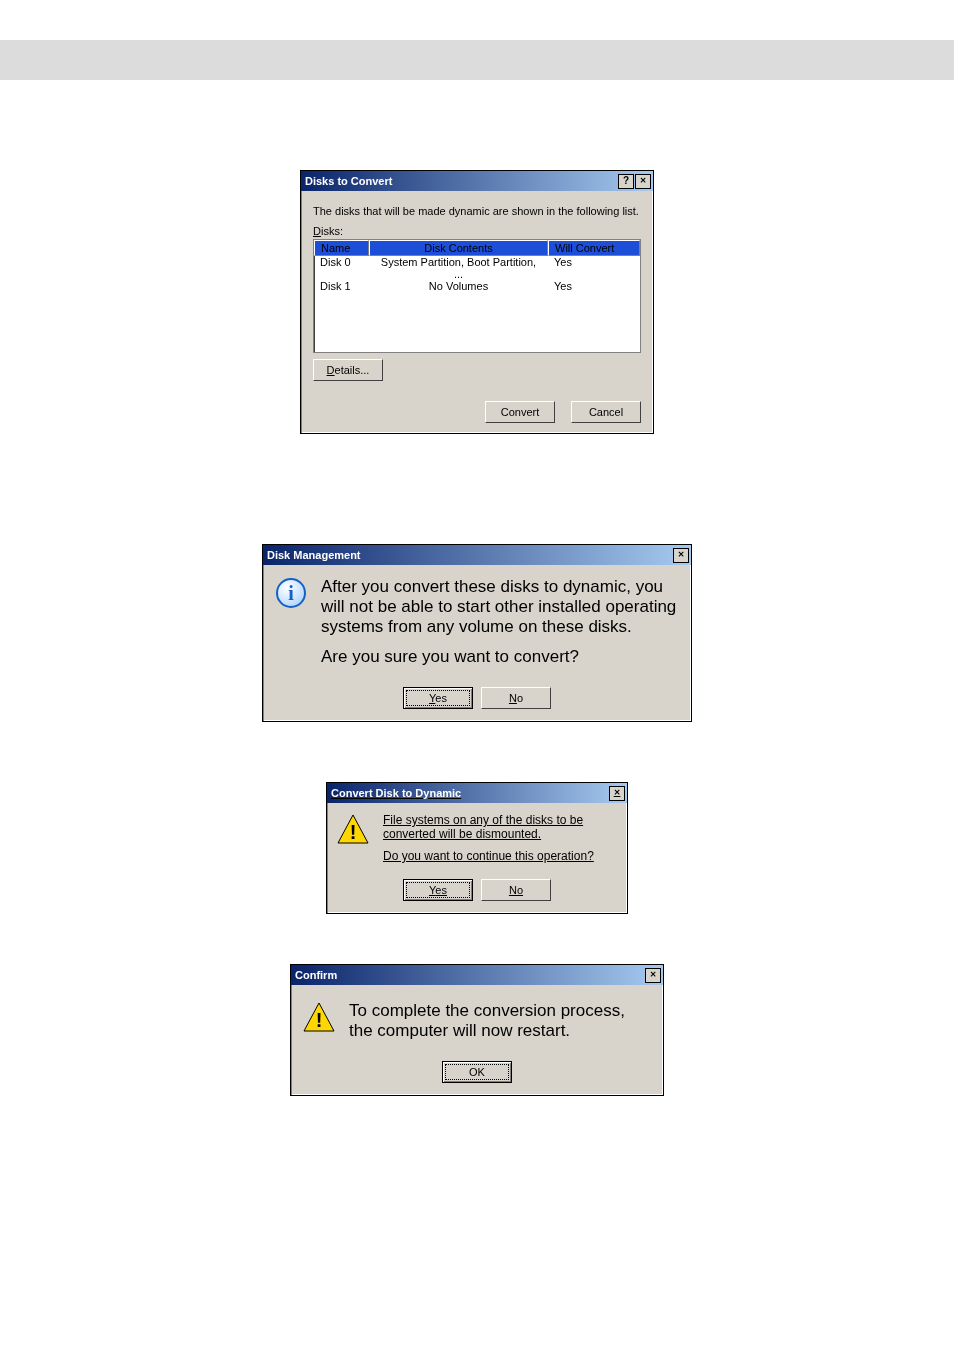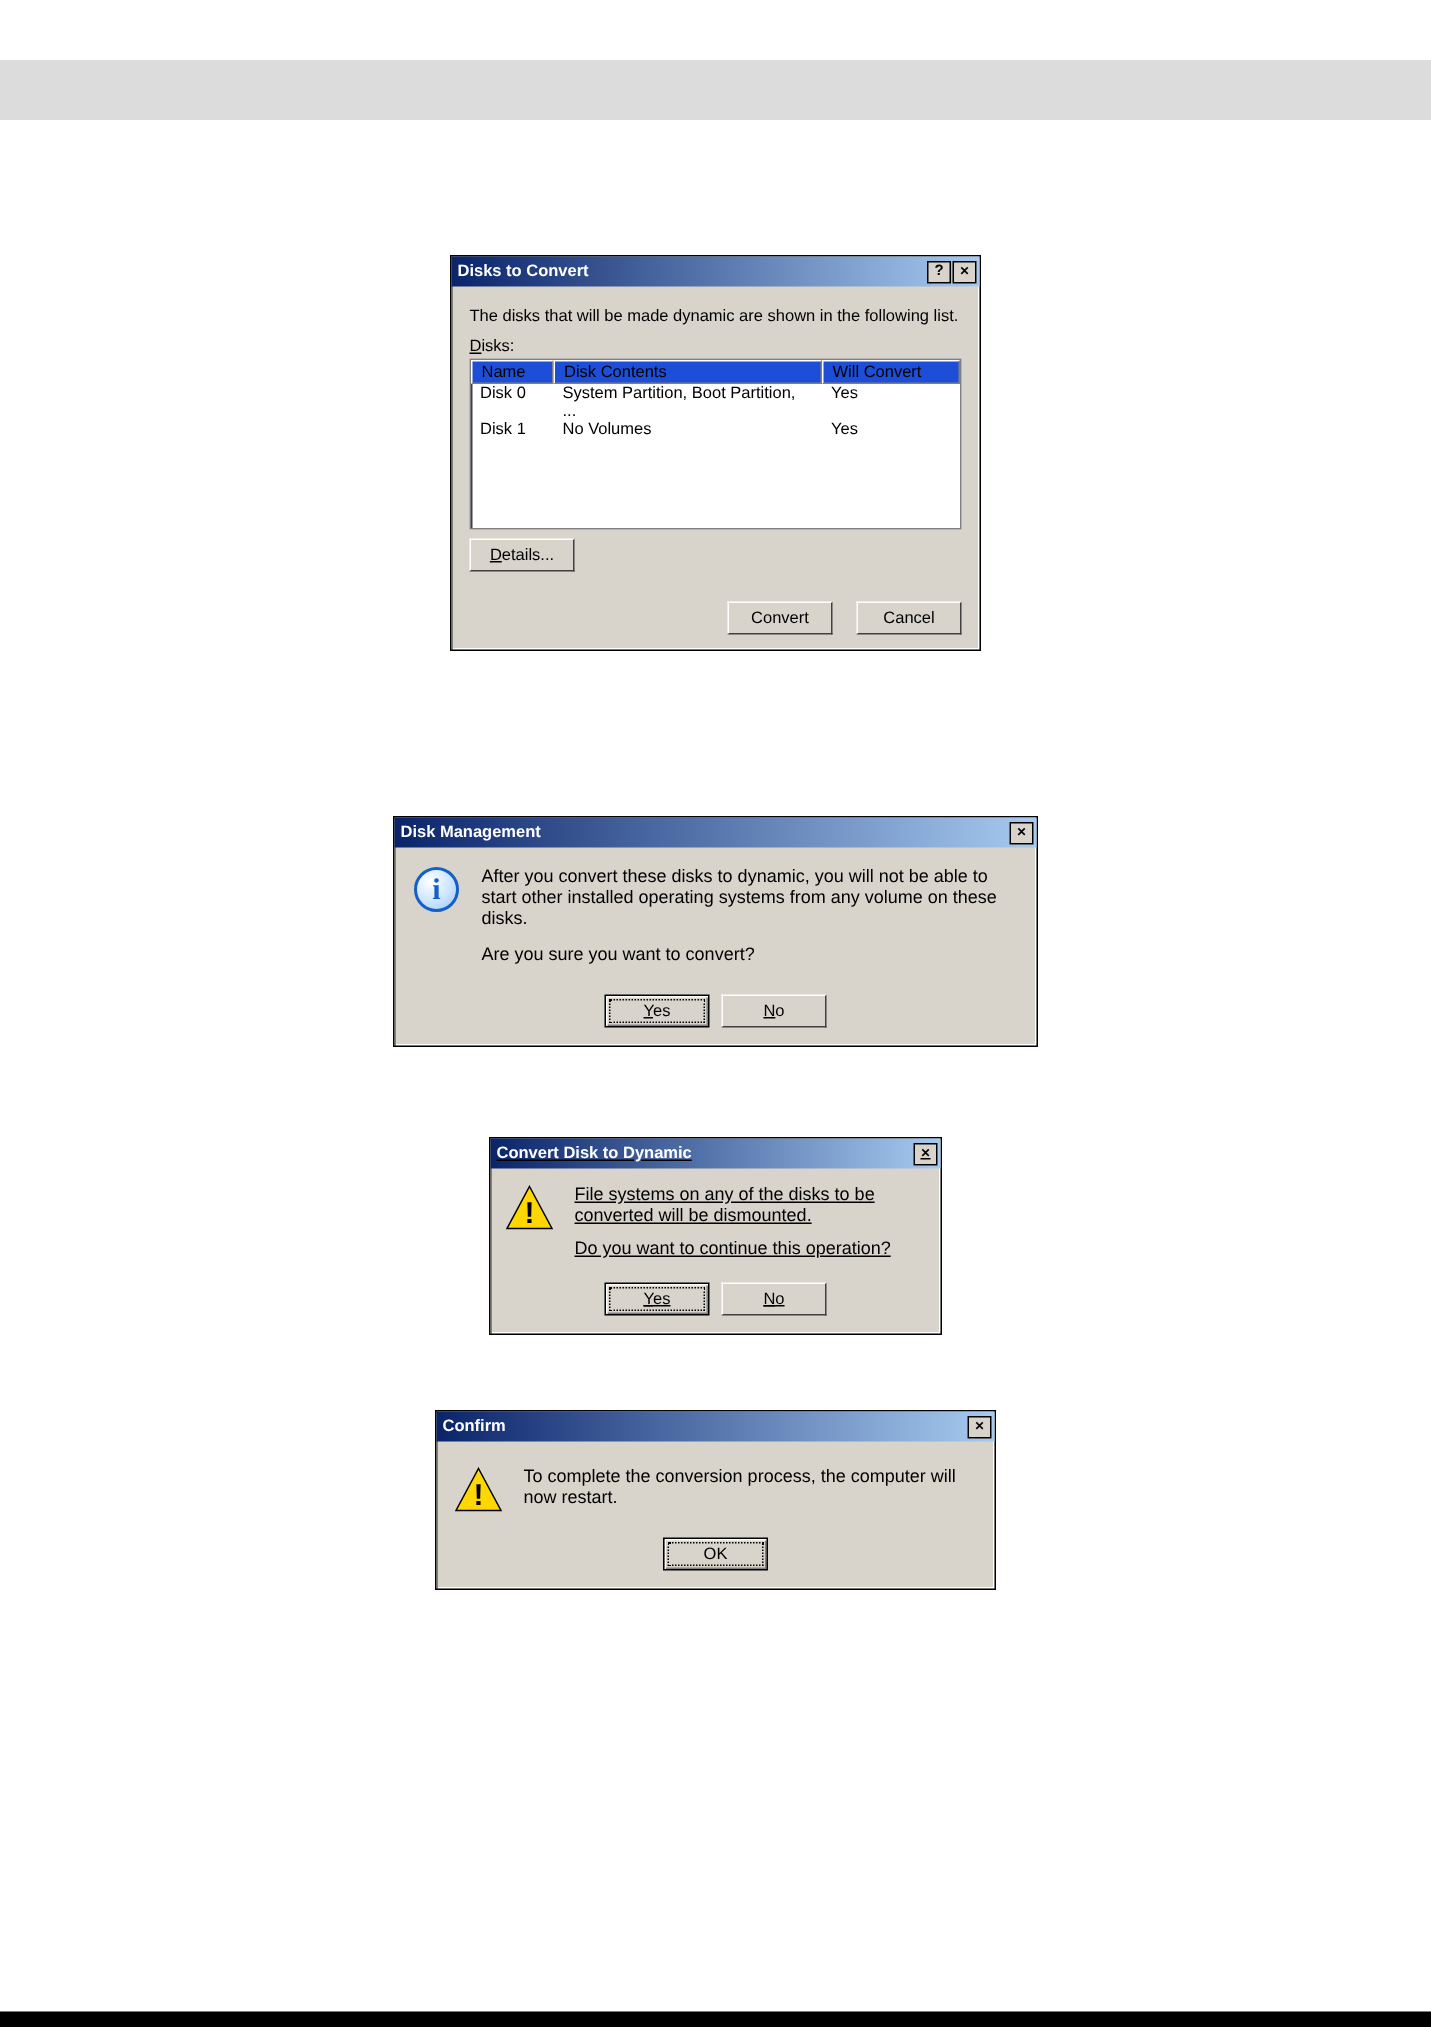--- a/index.html
+++ b/index.html
@@ -109,21 +109,21 @@
   }
   .d1 .lv-headers div {
     border-top: 1px solid #fff;
     border-left: 1px solid #fff;
     border-right: 1px solid #808080;
     border-bottom: 1px solid #808080;
     padding: 1px 6px;
     box-sizing: border-box;
   }
   .d1 .col-name { width: 55px; }
-  .d1 .col-contents { flex: 1; }
+  .d1 .col-contents { flex: 1; text-align: center; }
   .d1 .col-will { width: 92px; }
   .d1 .lv-row {
     display: flex;
     padding: 0;
   }
   .d1 .lv-row div { padding: 0 6px; box-sizing: border-box; }
   .d1 .details-wrap { margin-top: 6px; }
 
   
   .msg-body {
@@ -135,21 +135,21 @@
   .msg-icon {
     width: 32px;
     height: 32px;
     flex: 0 0 auto;
     display: flex;
     align-items: center;
     justify-content: center;
   }
   .msg-text {
     flex: 1;
-    font-size: 12px;
+    font-size: 17px;
   }
   .msg-text p { margin: 0 0 10px 0; }
   .msg-btns {
     padding: 0 0 12px 0;
     display: flex;
     justify-content: center;
     gap: 8px;
   }
 
   

